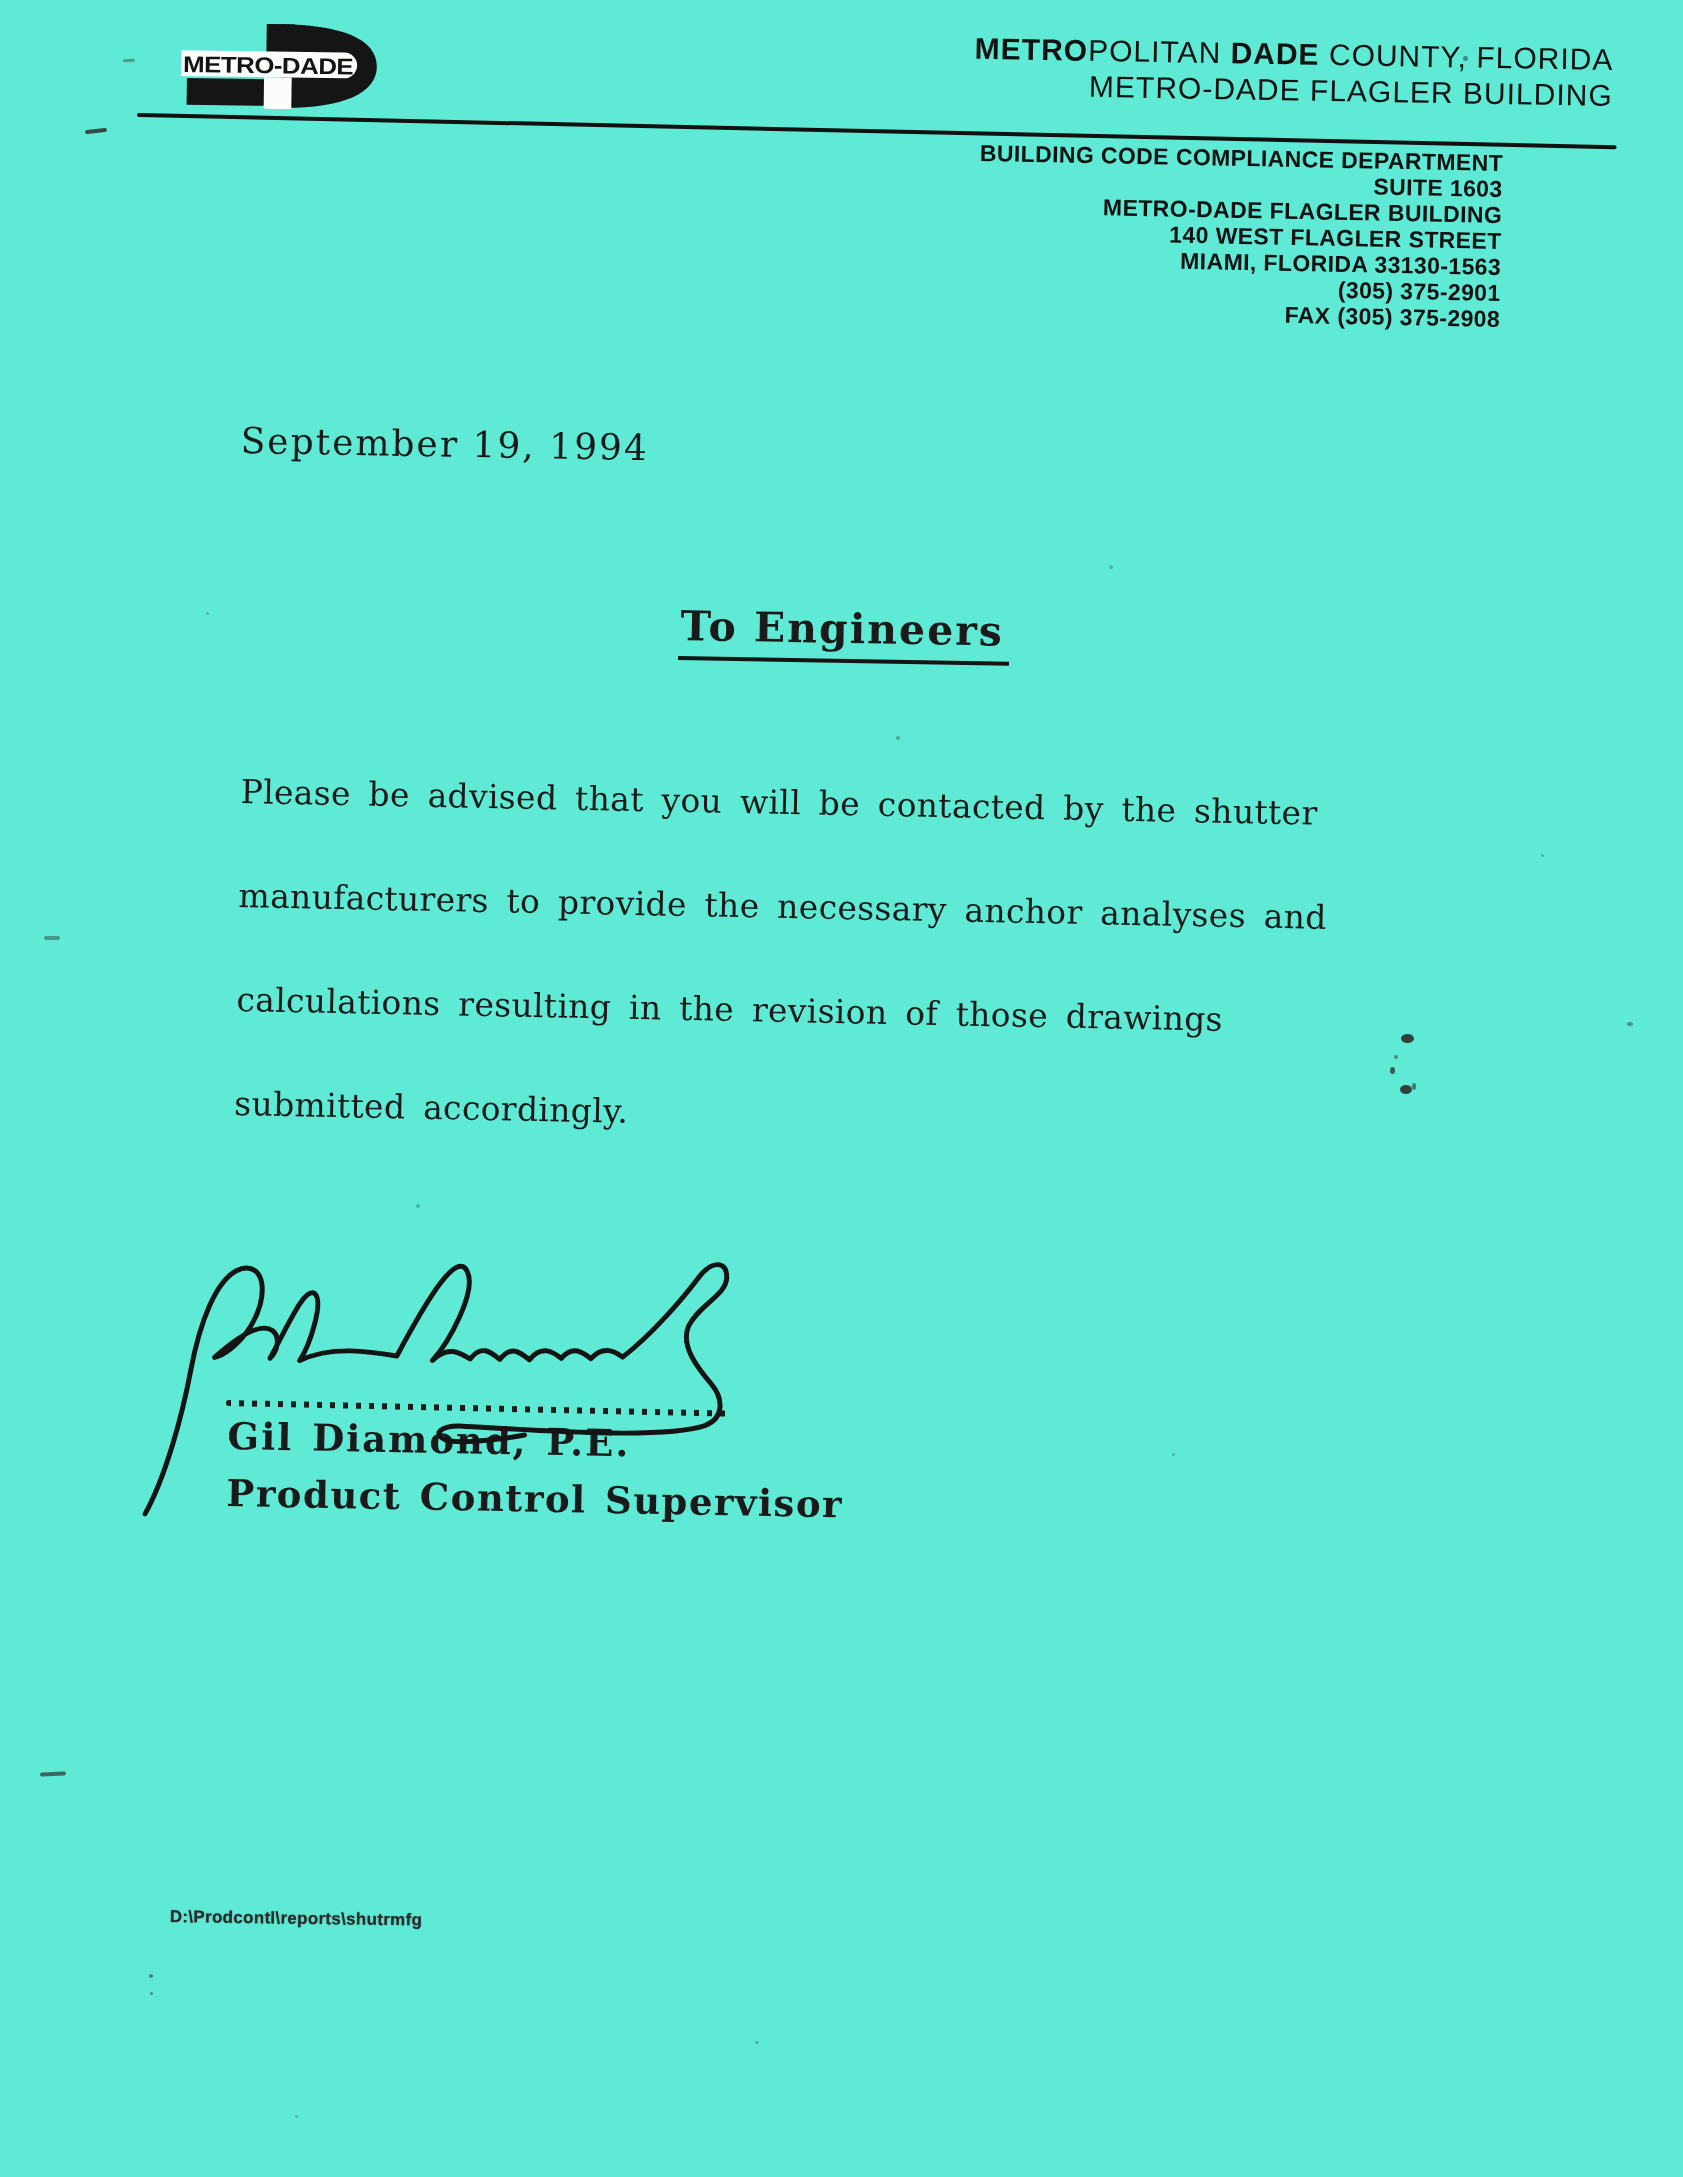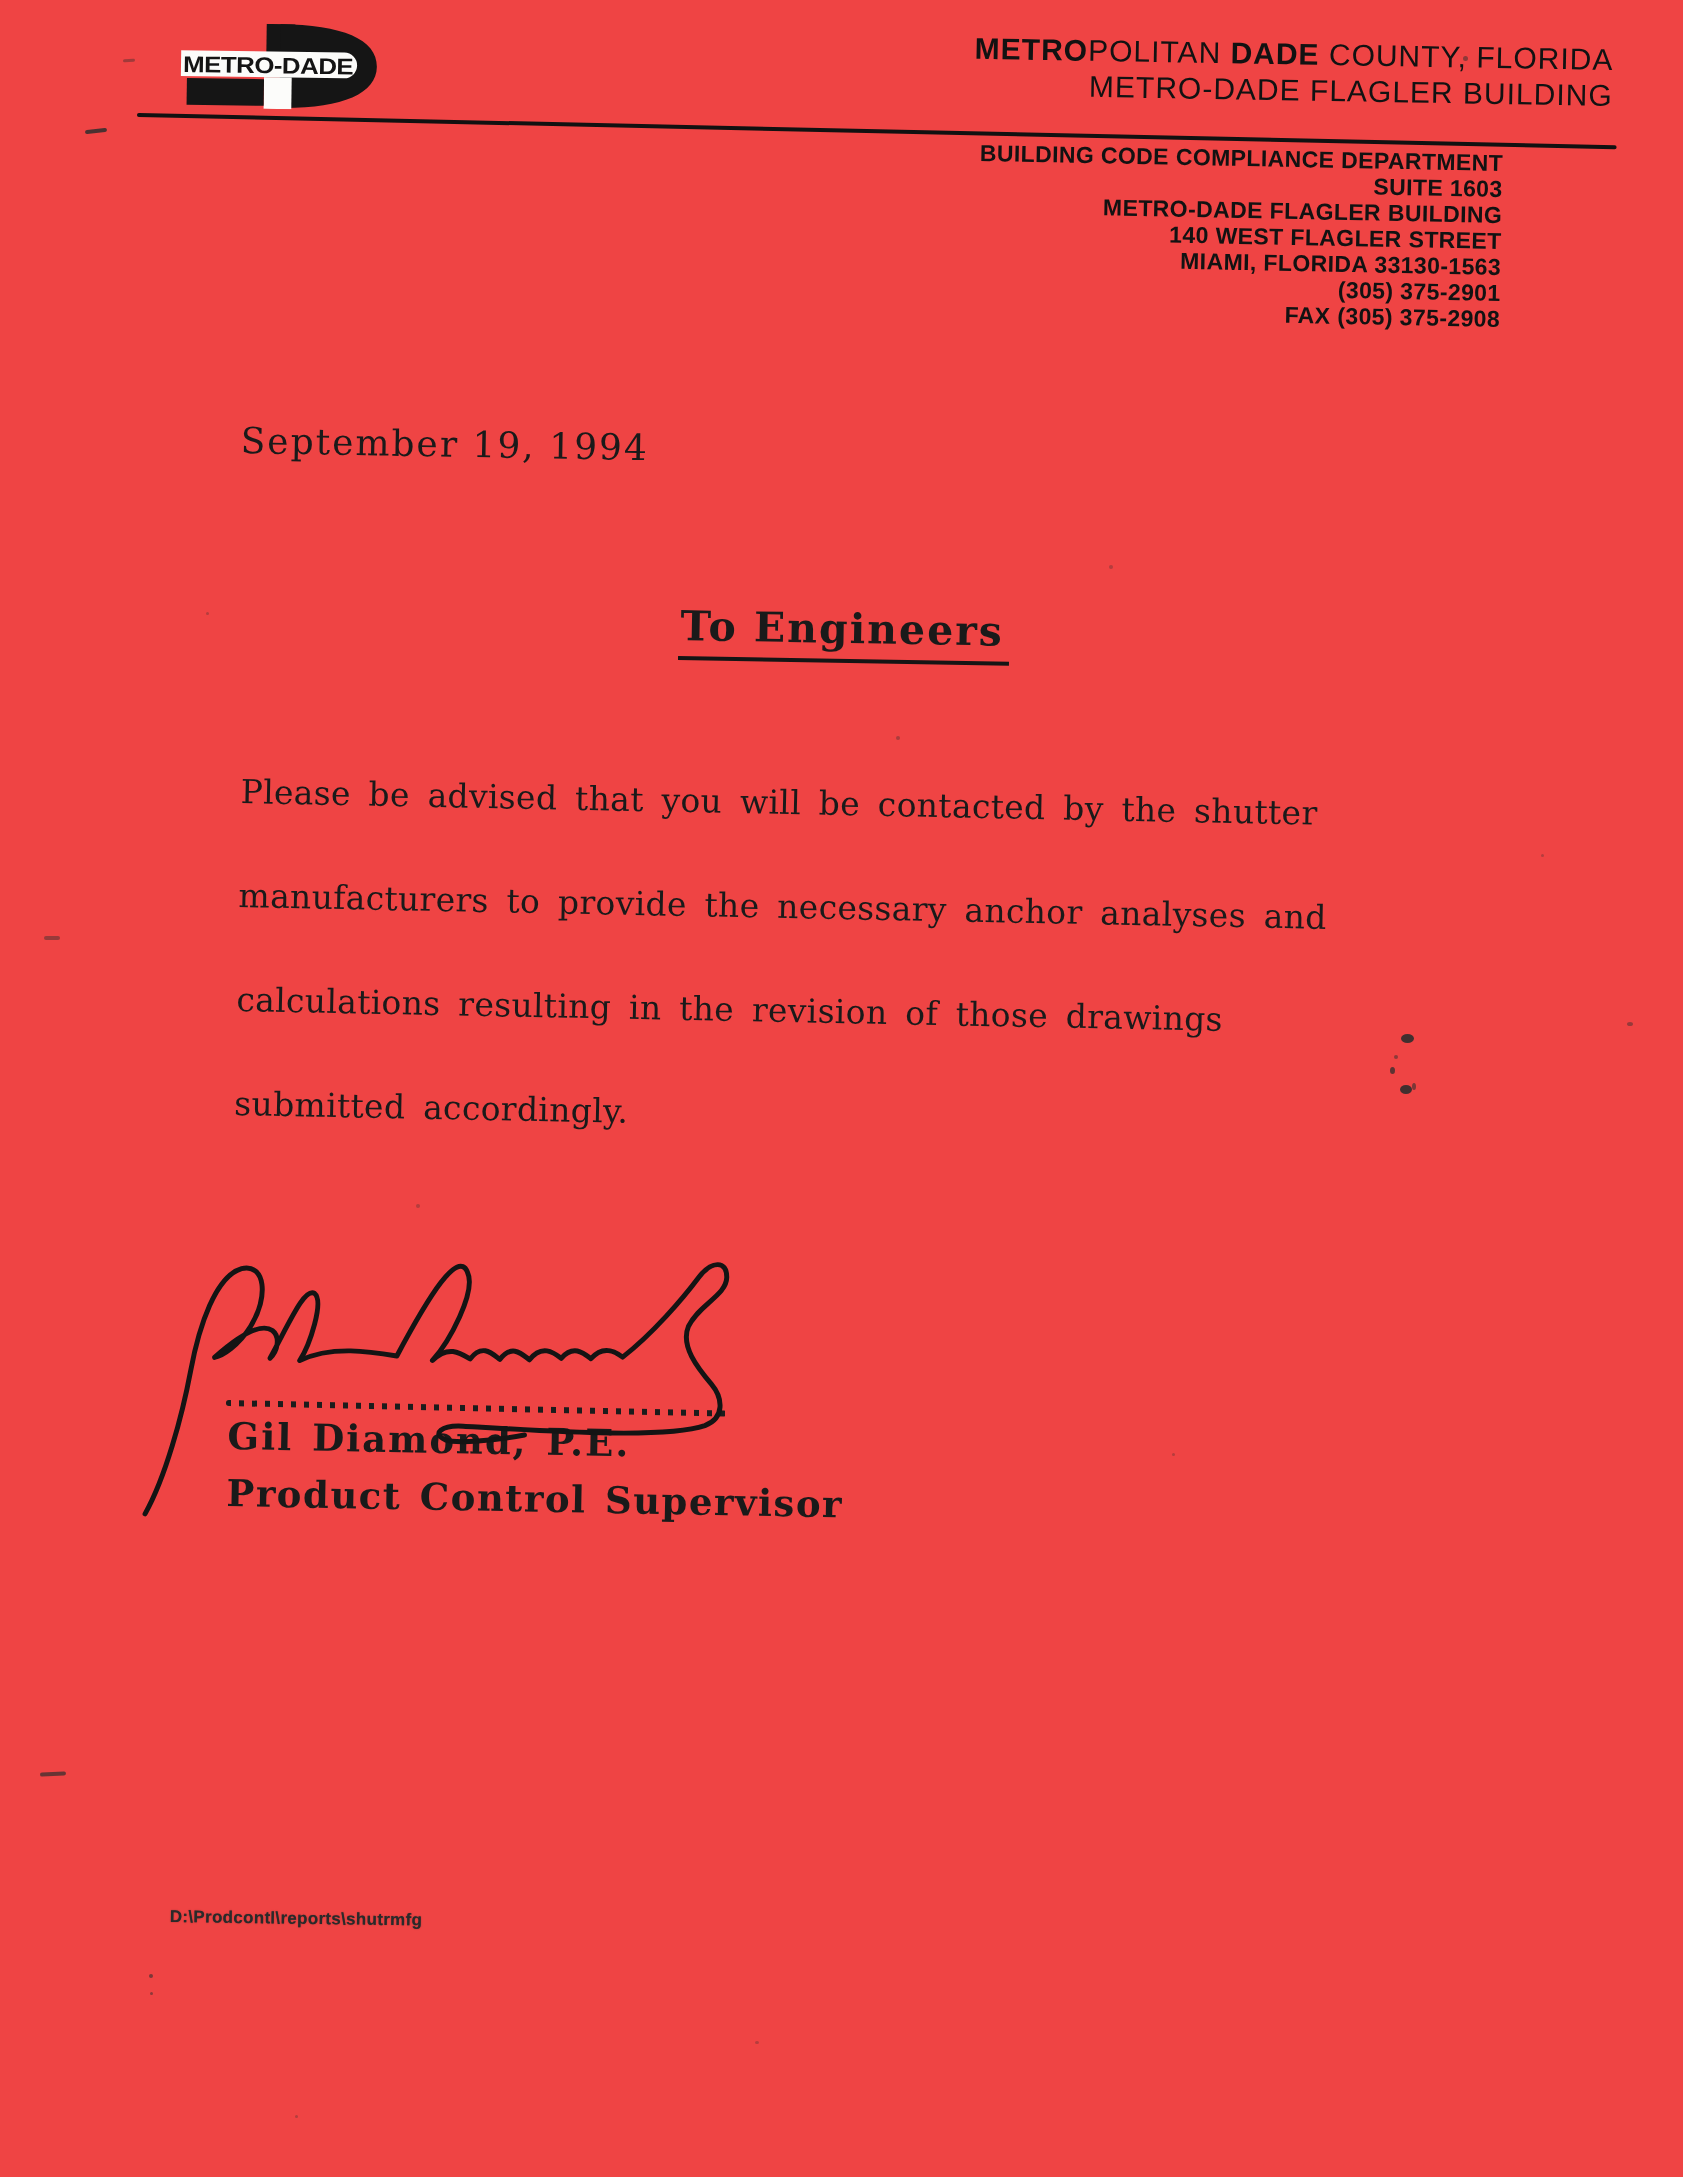--- a/index.html
+++ b/index.html
@@ -1,18 +1,18 @@
 <!DOCTYPE html>
 <html><head>
 <meta charset="utf-8">
 <style>
   html,body { margin:0; padding:0; background:#9a9a9a; }
   .page {
     position:relative; width:1683px; height:2177px;
-    background:#ef4444; overflow:hidden;
+    background:#5eead4; overflow:hidden;
     font-family:"DejaVu Serif", serif; color:#1a1a1a;
   }
 
   
   .logo-svg { position:absolute; left:181px; top:24px; transform:rotate(0.8deg); }
 
   .letterhead {
     position:absolute; top:42px; right:69px; text-align:right;
     font-family:"Liberation Sans","DejaVu Sans",sans-serif;
     font-size:30px; line-height:36px; color:#121212; letter-spacing:1px;

